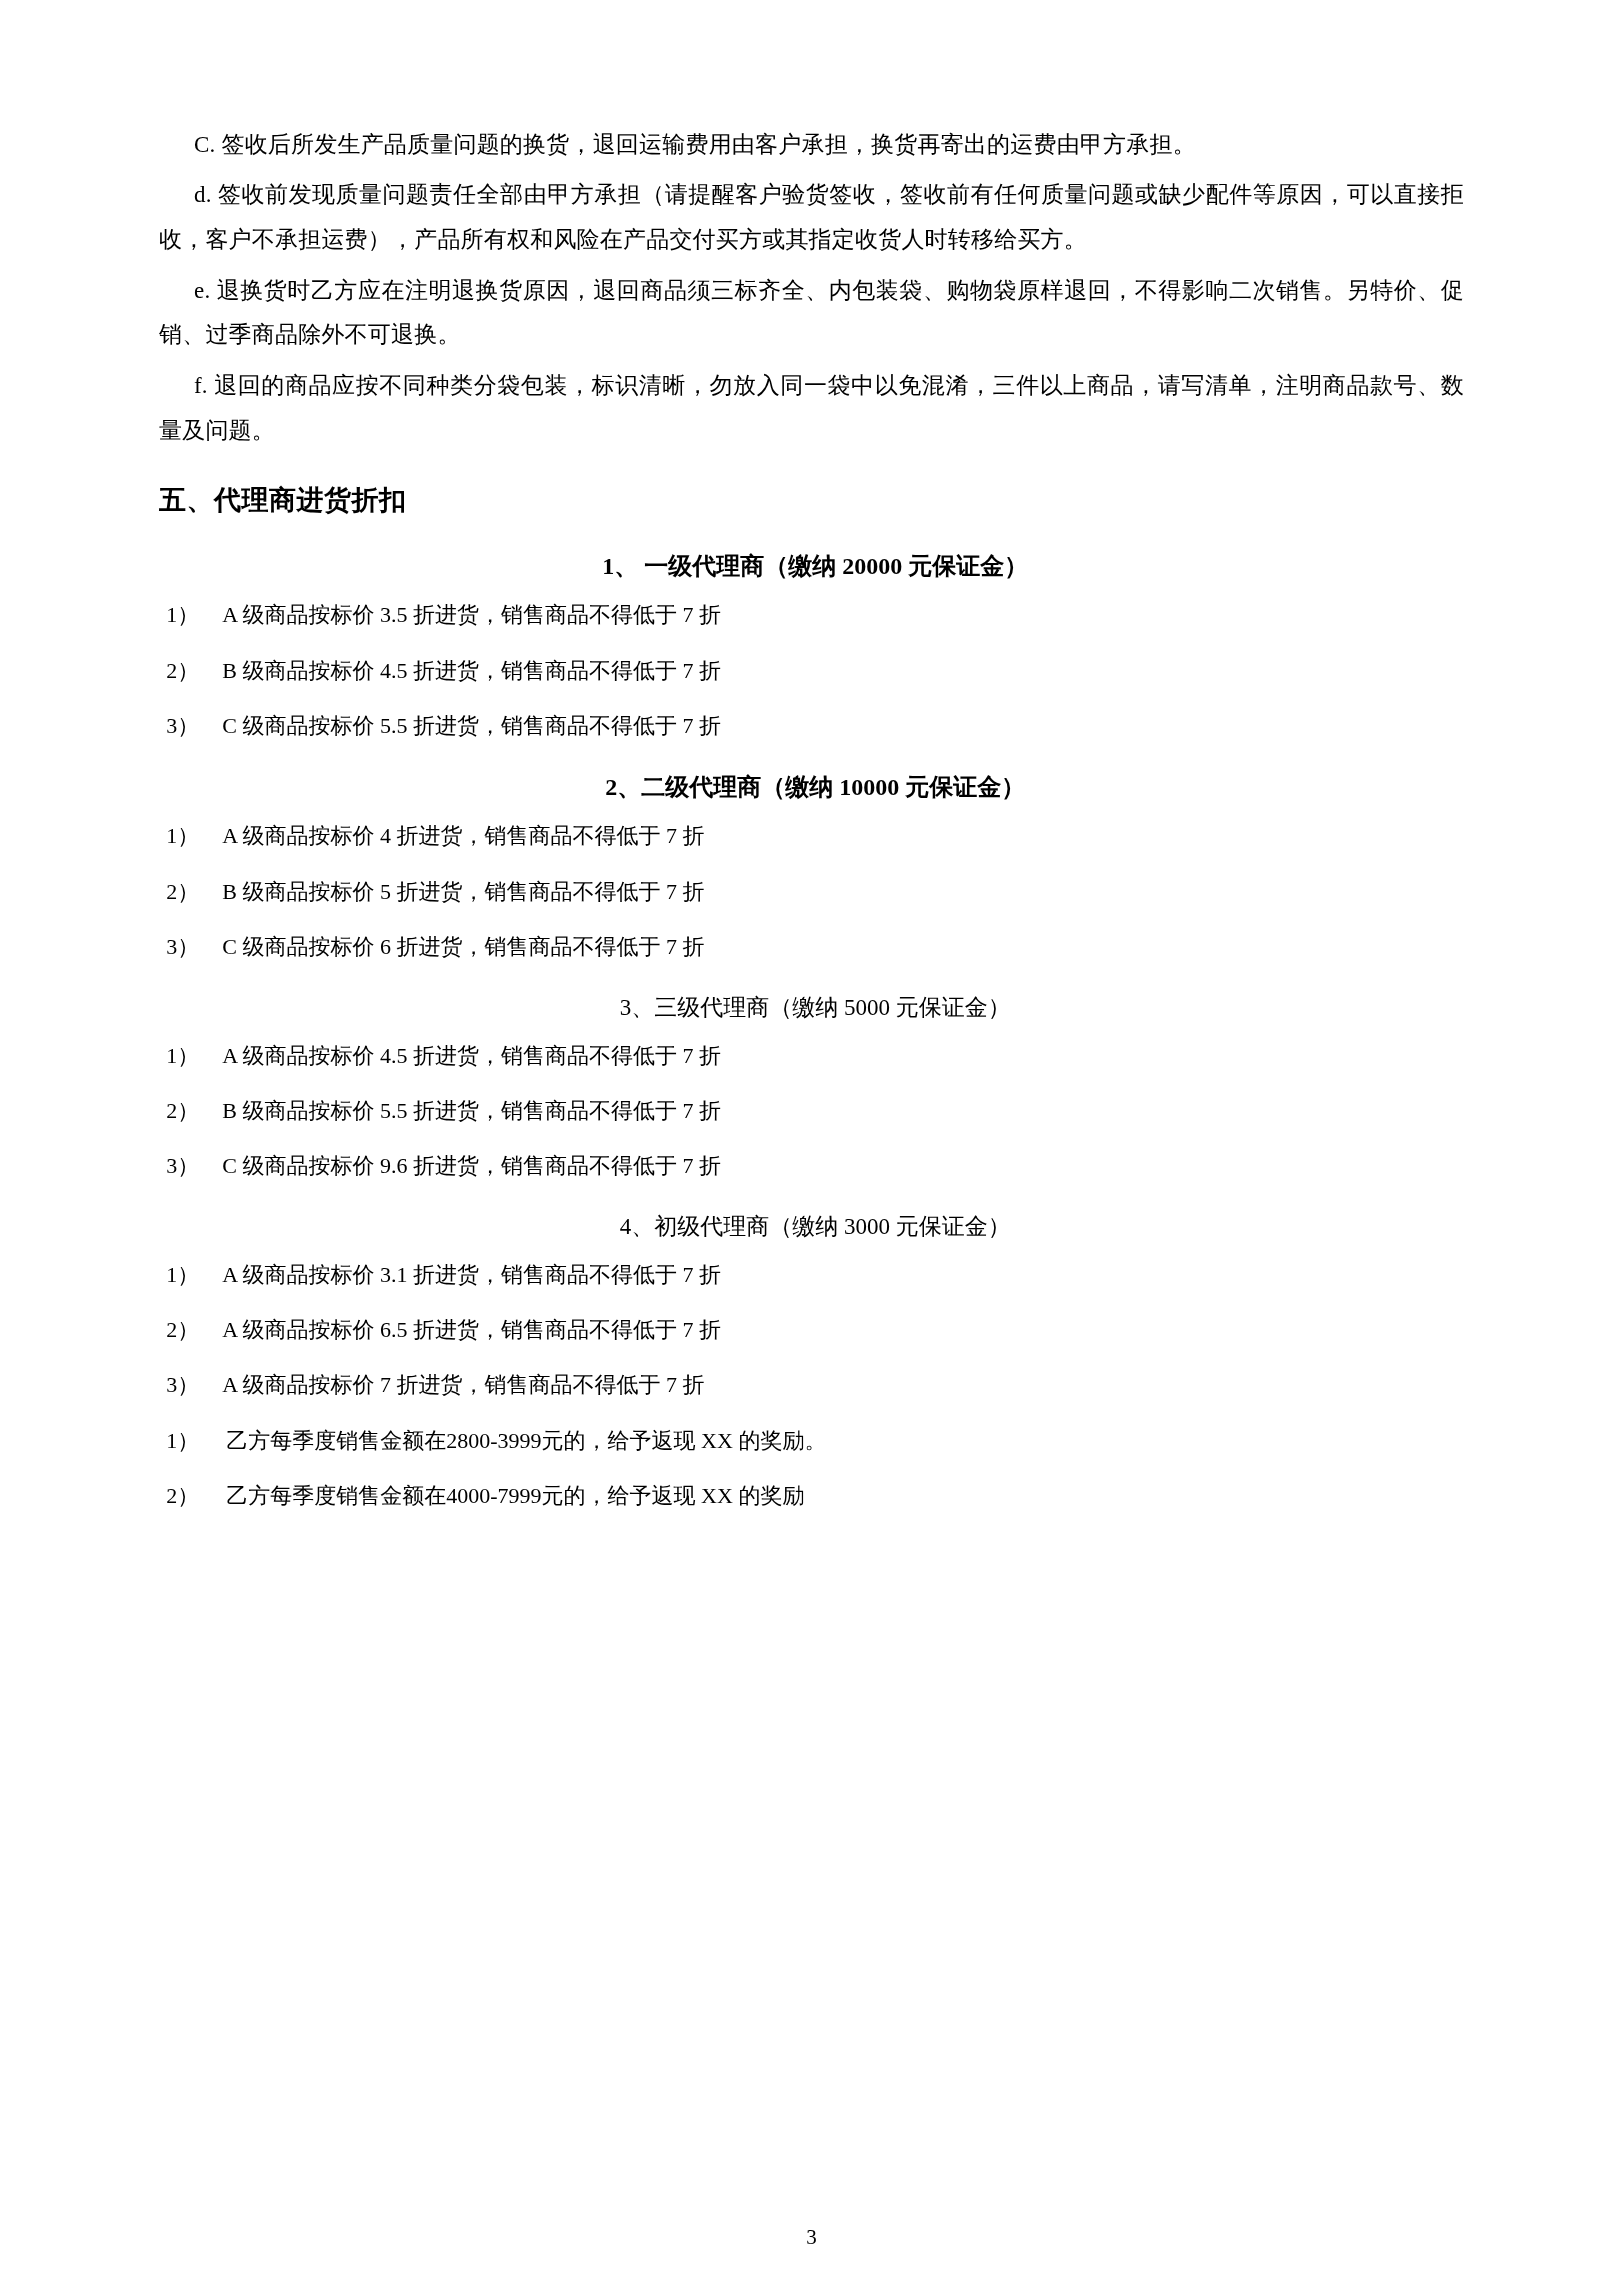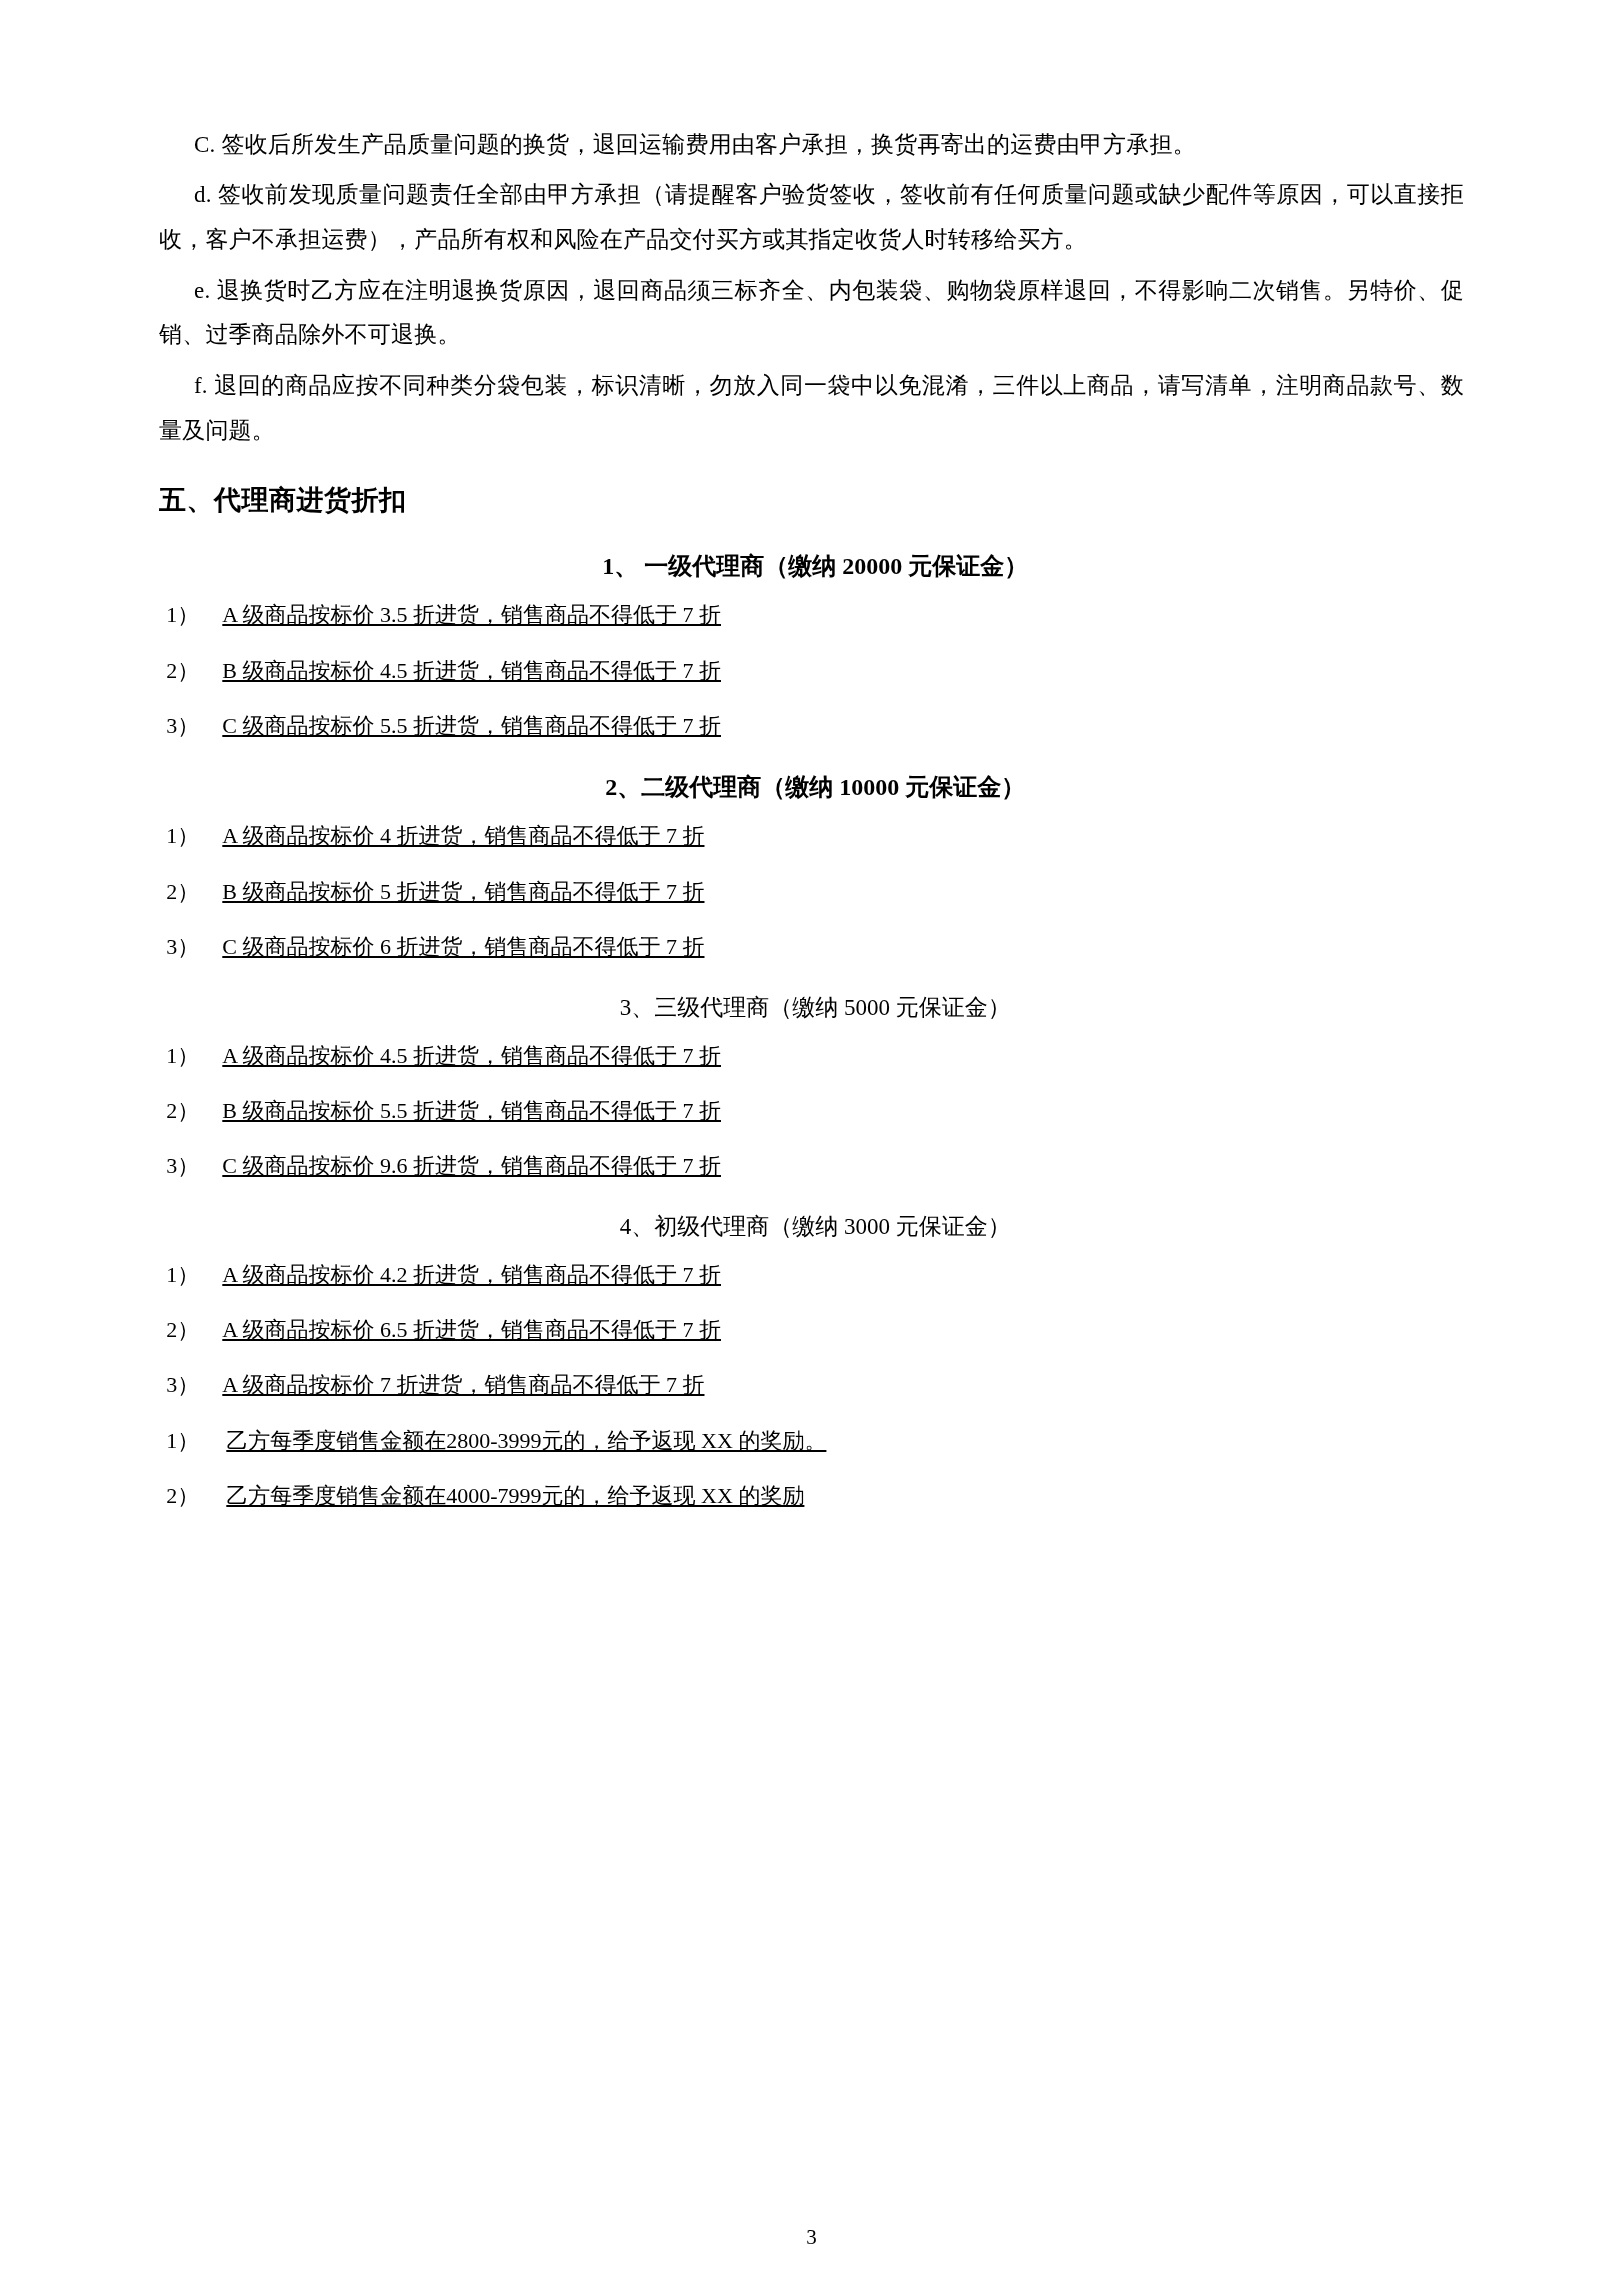--- a/index.html
+++ b/index.html
@@ -69,21 +69,20 @@
     margin: 0 0 20px 0;
     display: flex;
     padding-left: 7.3px;
   }
   .item .num {
     width: 56px;
     flex: 0 0 56px;
   }
   .item .txt {
     flex: 1 1 auto;
-    text-decoration: underline;
   }
   .item.wide .num {
     width: 60px;
     flex: 0 0 60px;
   }
   .pagenum {
     position: absolute;
     left: 0;
     right: 0;
     bottom: 44px;
@@ -143,21 +142,21 @@
     <span class="txt">B 级商品按标价 5.5 折进货，销售商品不得低于 7 折</span>
   </div>
   <div class="item">
     <span class="num">3）</span>
     <span class="txt">C 级商品按标价 9.6 折进货，销售商品不得低于 7 折</span>
   </div>
 
   <h3 class="tier-title plain">4、初级代理商（缴纳 3000 元保证金）</h3>
   <div class="item">
     <span class="num">1）</span>
-    <span class="txt">A 级商品按标价 4.2 折进货，销售商品不得低于 7 折</span>
+    <span class="txt">A 级商品按标价 3.1 折进货，销售商品不得低于 7 折</span>
   </div>
   <div class="item">
     <span class="num">2）</span>
     <span class="txt">A 级商品按标价 6.5 折进货，销售商品不得低于 7 折</span>
   </div>
   <div class="item">
     <span class="num">3）</span>
     <span class="txt">A 级商品按标价 7 折进货，销售商品不得低于 7 折</span>
   </div>
 

